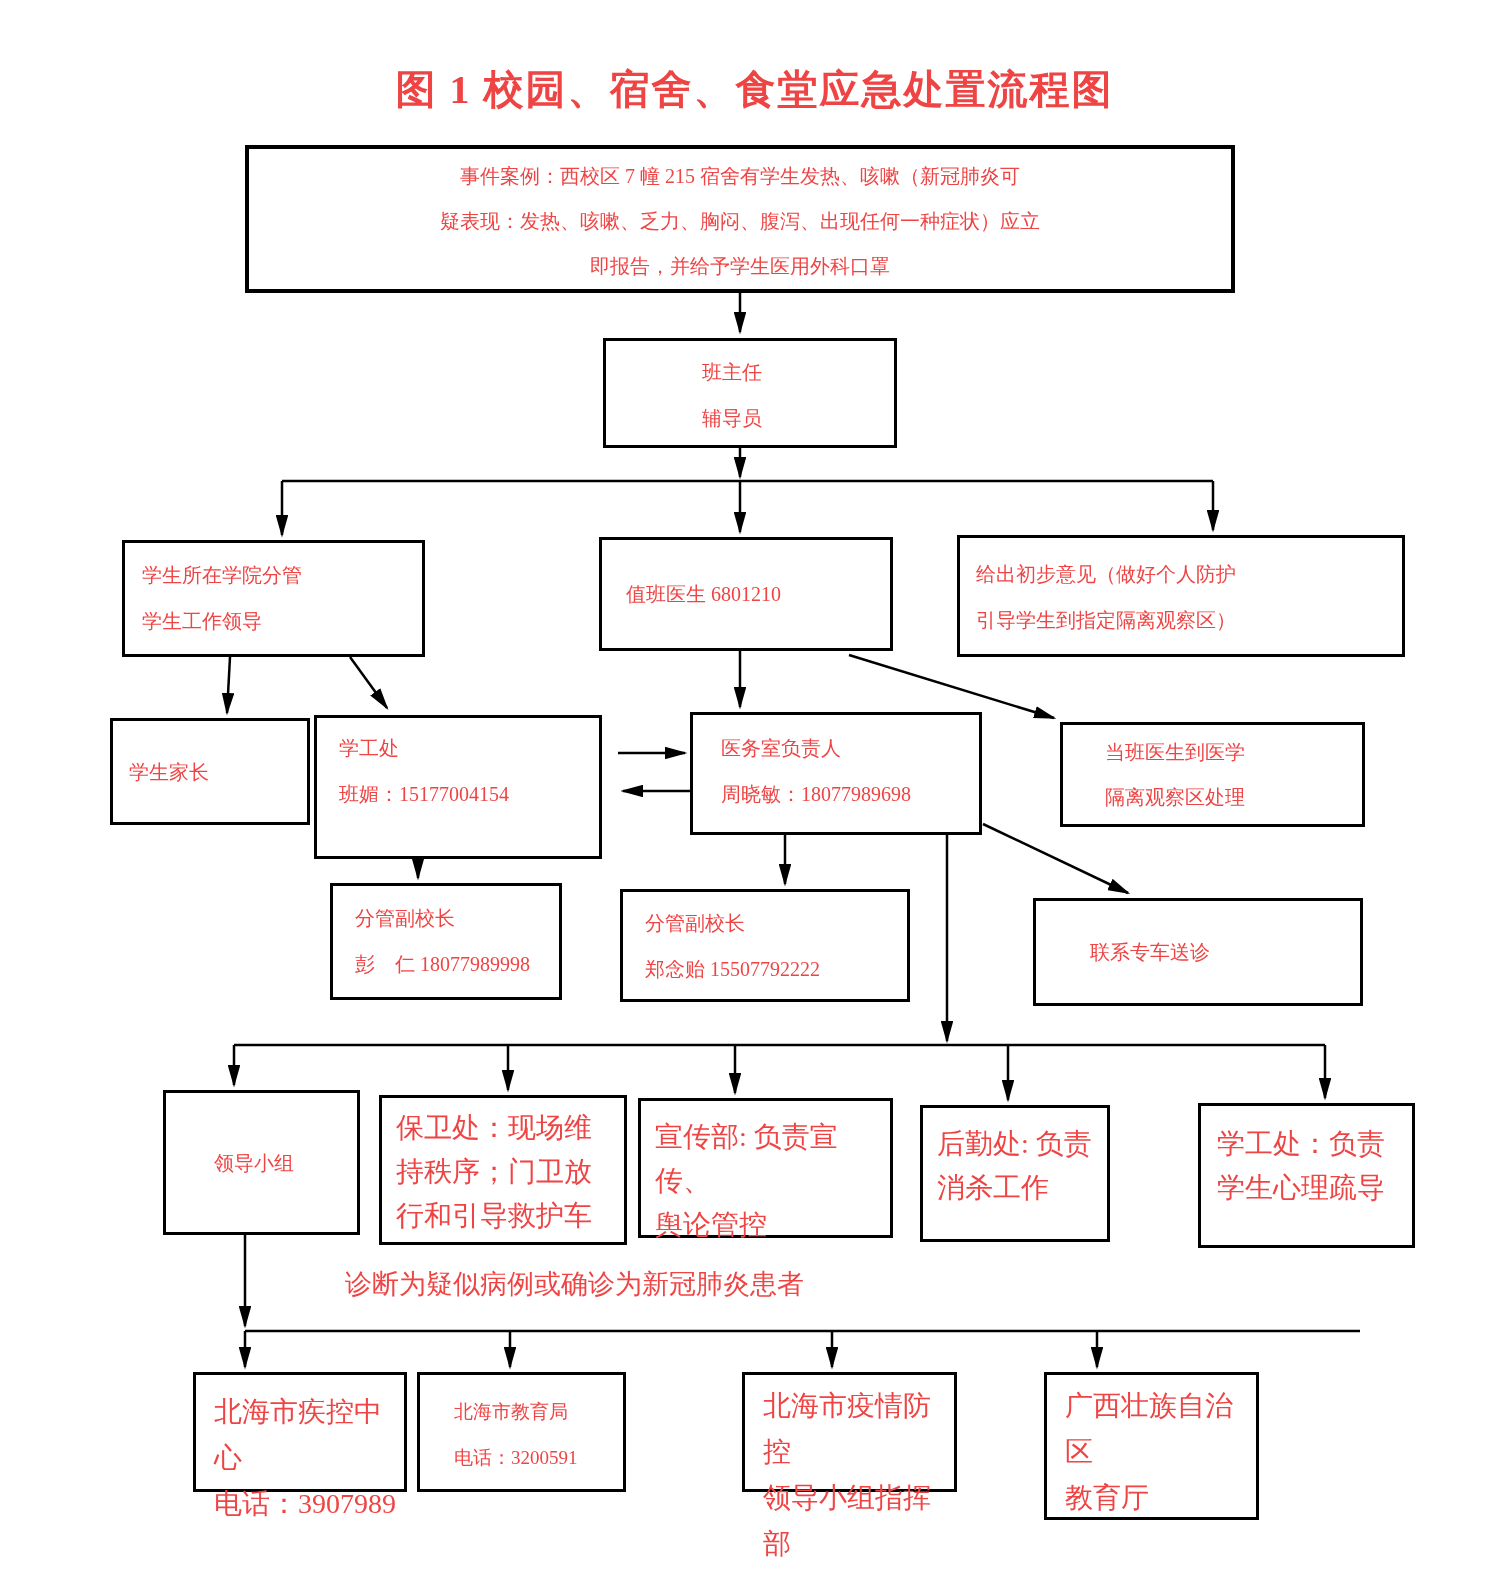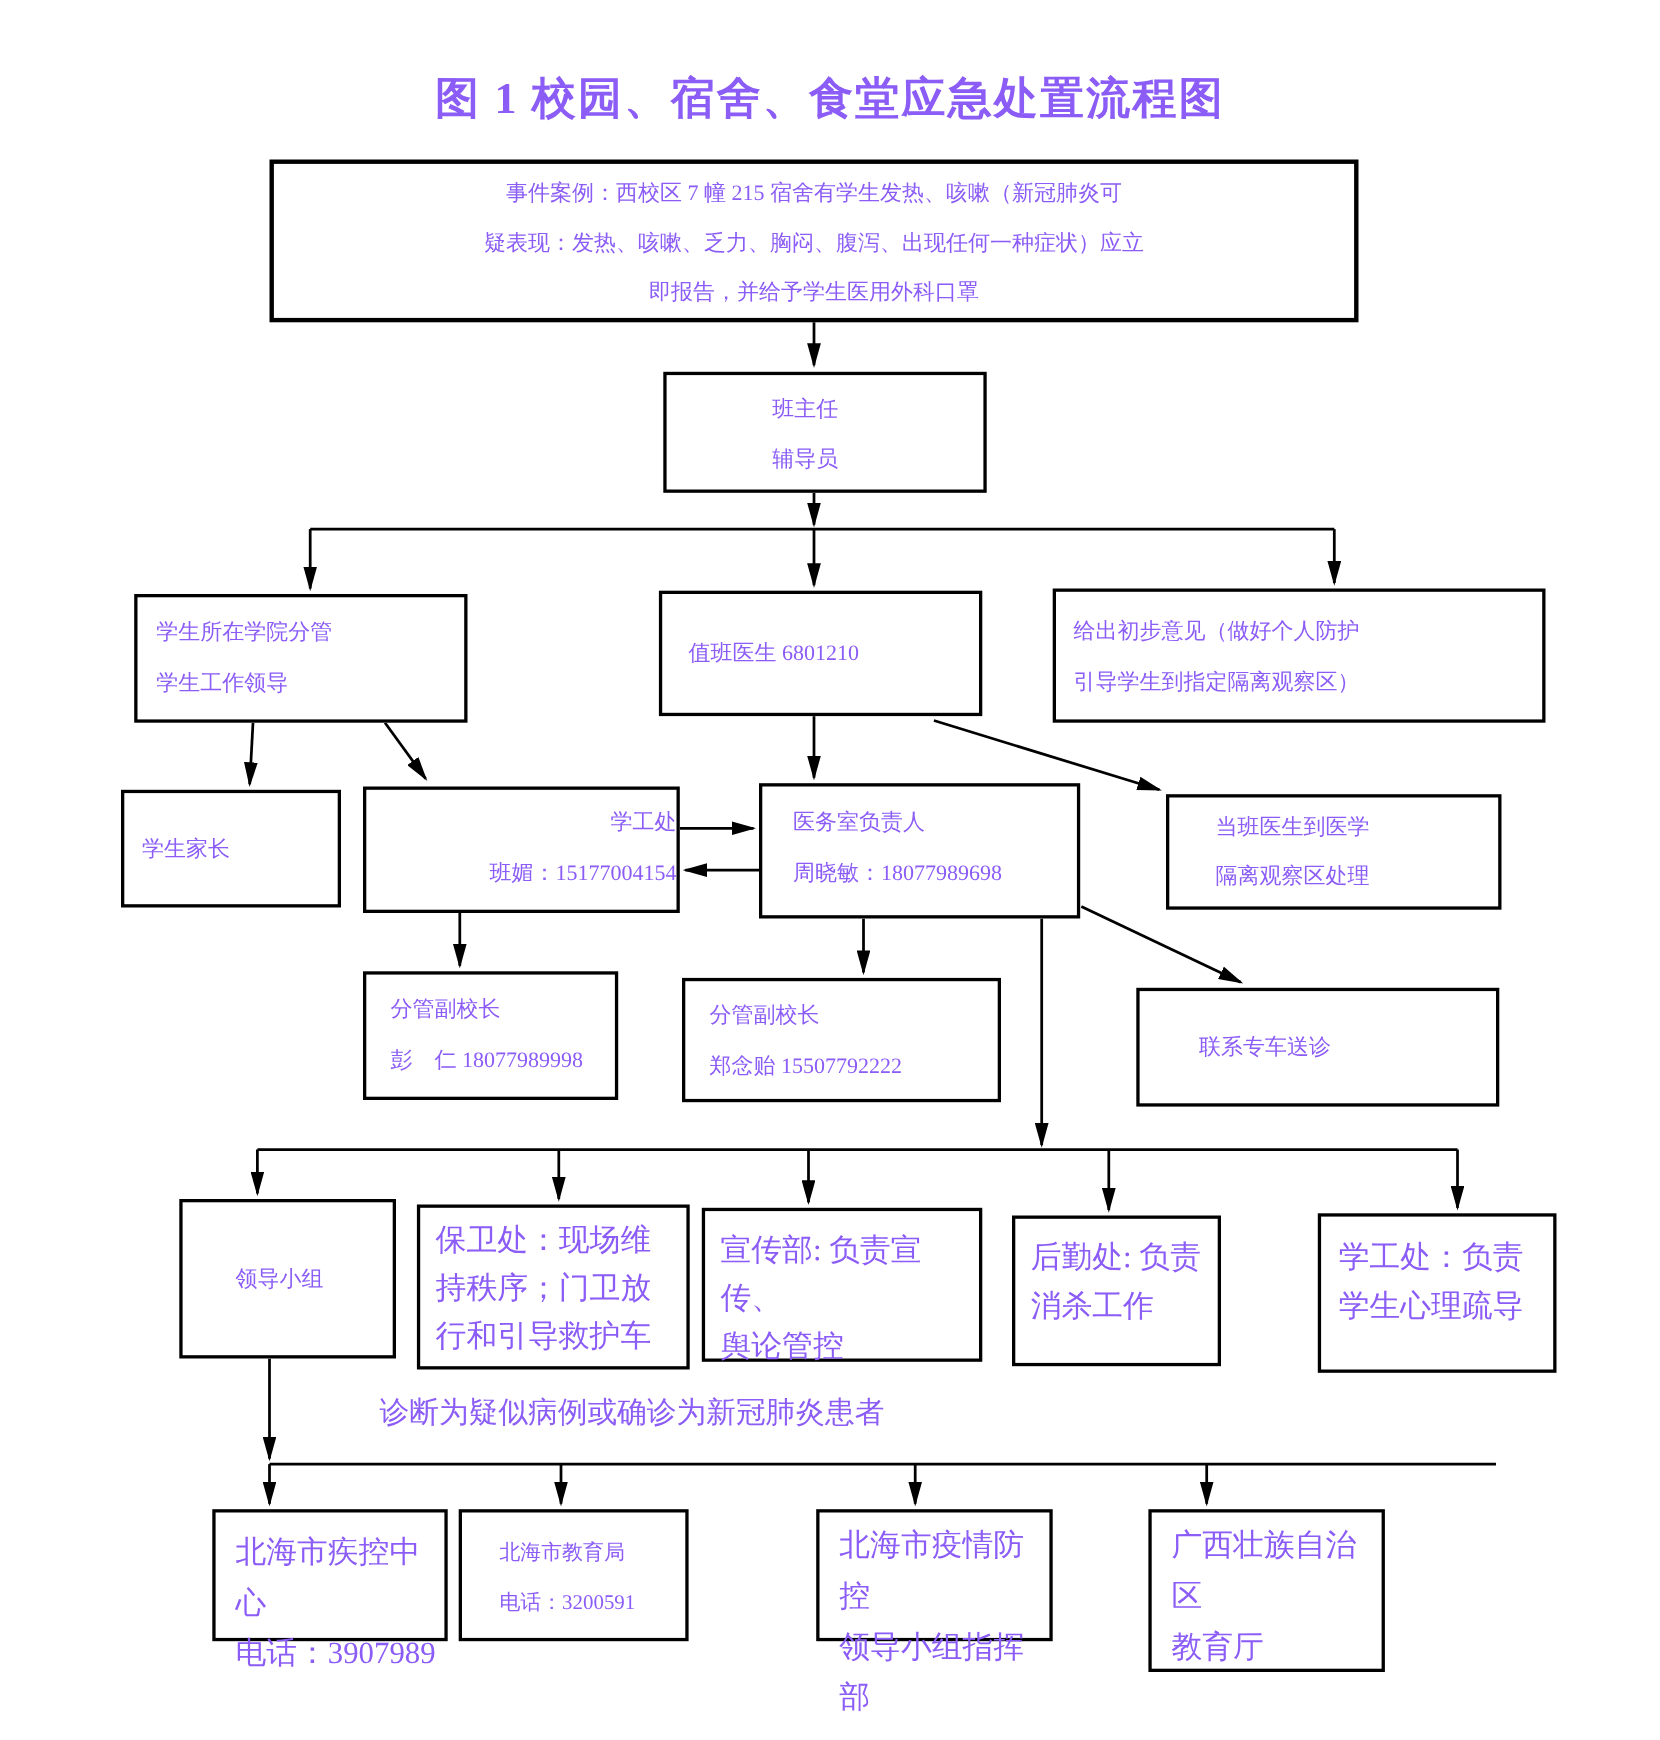--- a/index.html
+++ b/index.html
@@ -1,18 +1,18 @@
 <!DOCTYPE html>
 <html><head>
 <meta charset="utf-8">
 <style>
   html,body{margin:0;padding:0;background:#fff;}
   .canvas{
     position:relative;width:1509px;height:1582px;background:#ffffff;
-    font-family:"Liberation Serif","DejaVu Serif",serif;color:#8b5cf6;
+    font-family:"Liberation Serif","DejaVu Serif",serif;color:#ef4444;
     overflow:hidden;
   }
   .title{
     position:absolute;left:0;top:62px;width:100%;text-align:center;
     font-size:40px;font-weight:bold;letter-spacing:2px;
   }
   .connectors{position:absolute;left:0;top:0;width:1509px;height:1582px;}
   .node{
     position:absolute;border:3px solid #000;background:#fff;box-sizing:border-box;
     font-size:20px;line-height:46px;
@@ -94,21 +94,21 @@
     <div class="txt">值班医生 6801210</div>
   </div>
   <div class="node" style="left:957px;top:535px;width:448px;height:122px;padding:13px 0 0 16px;">
     <div class="txt">给出初步意见（做好个人防护
 引导学生到指定隔离观察区）</div>
   </div>
 
   <div class="node vcenter" style="left:110px;top:718px;width:200px;height:107px;padding-left:16px;">
     <div class="txt">学生家长</div>
   </div>
-  <div class="node" style="left:330px;top:715px;width:288px;height:115px;padding:7px 0 0 22px;text-align:right;">
+  <div class="node" style="left:314px;top:715px;width:288px;height:144px;padding:7px 0 0 22px;">
     <div class="txt">学工处
 班媚：15177004154</div>
   </div>
   <div class="node" style="left:690px;top:712px;width:292px;height:123px;padding:10px 0 0 28px;">
     <div class="txt">医务室负责人
 周晓敏：18077989698</div>
   </div>
   <div class="node" style="left:1060px;top:722px;width:305px;height:105px;padding:5px 0 0 42px;line-height:45px;">
     <div class="txt">当班医生到医学
 隔离观察区处理</div>

